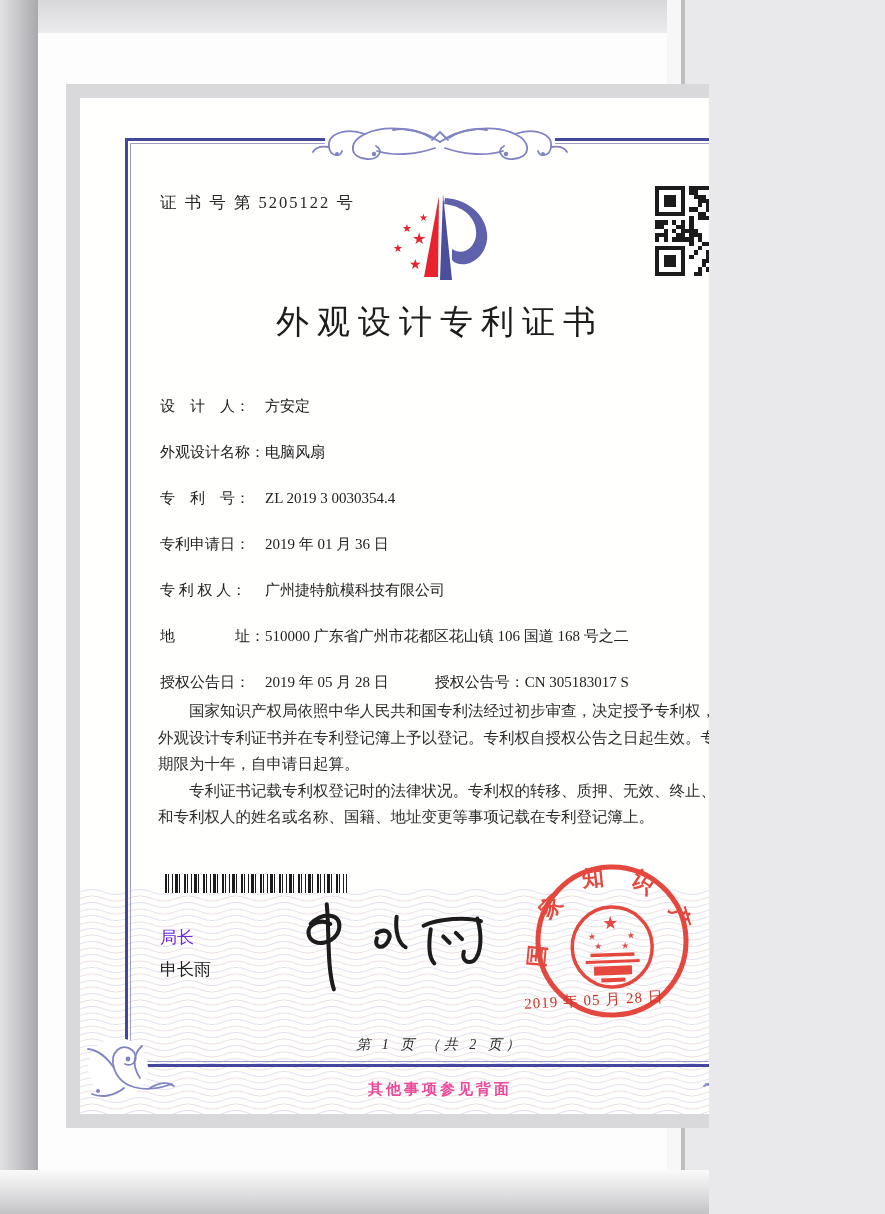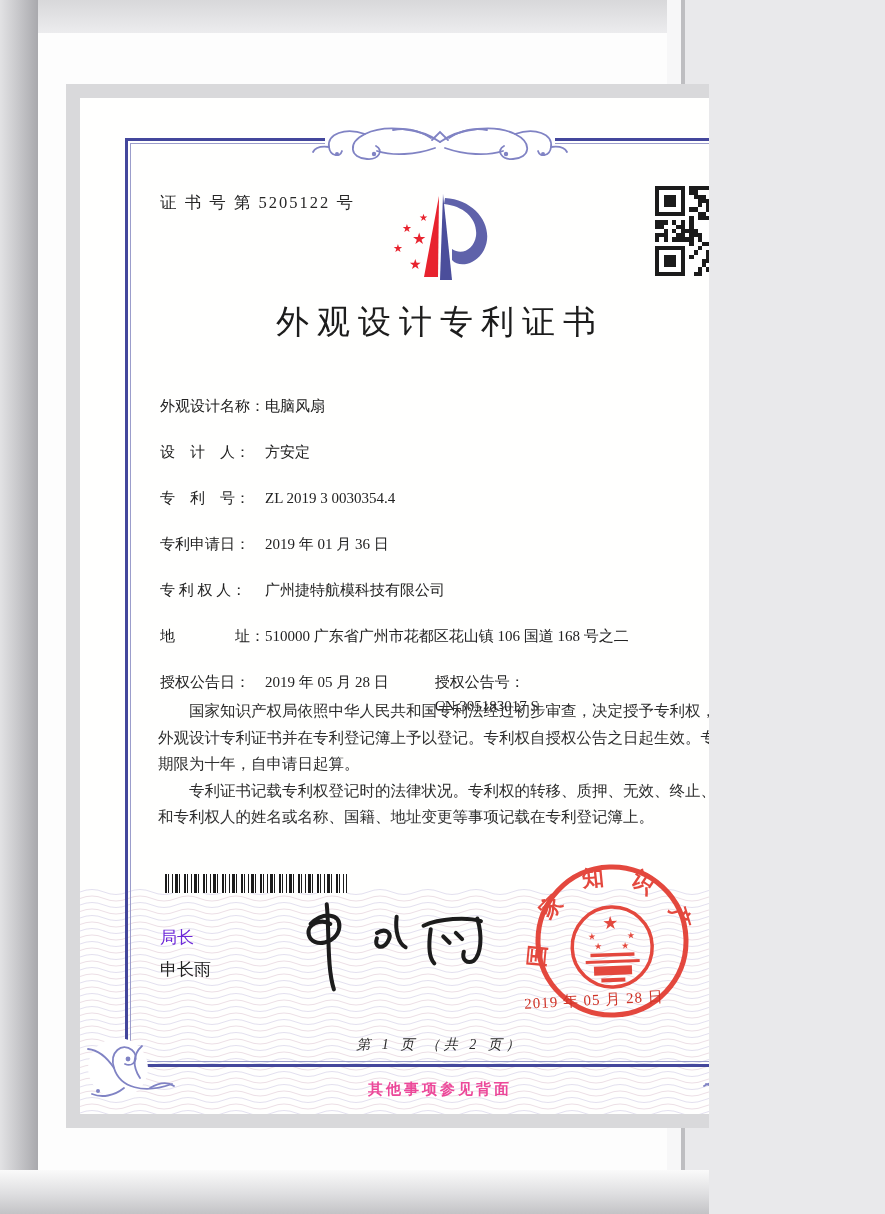--- a/index.html
+++ b/index.html
@@ -28,21 +28,21 @@
   .ornament{position:absolute;}
   .cert-no{position:absolute;left:80px;top:94px;font-size:16.5px;letter-spacing:2px;color:#262626;}
   .logo{position:absolute;left:293px;top:86px;width:130px;height:110px;}
   .qr{position:absolute;left:575px;top:88px;width:90px;height:90px;}
   .title{position:absolute;left:45px;top:202px;width:630px;text-align:center;
          font-size:33px;font-weight:400;letter-spacing:8px;color:#1d1d1d;}
   .fields{position:absolute;left:80px;top:296px;width:600px;}
   .frow{display:flex;height:46px;align-items:flex-start;font-size:15px;color:#222;line-height:24px;}
   .flabel{flex:0 0 auto;min-width:105px;white-space:pre;}
   .fvalue{white-space:pre;}
-  .fpair2{margin-left:46px;display:flex;flex-direction:column;}
+  .fpair2{margin-left:46px;display:flex;}
   .paras{position:absolute;left:78px;top:600px;width:600px;font-size:15.5px;line-height:26.5px;
          color:#2e2e2e;}
   .paras p{margin:0;text-indent:2em;}
   .barcode{position:absolute;left:85px;top:776px;width:182px;height:19px;
     background:repeating-linear-gradient(90deg,#1b1b1b 0 2px,#fff 2px 3px,#1b1b1b 3px 4px,
       #fff 4px 7px,#1b1b1b 7px 8px,#fff 8px 10px,#1b1b1b 10px 13px,#fff 13px 14px,
       #1b1b1b 14px 15px,#fff 15px 19px);}
   .signer-title{position:absolute;left:80px;top:828px;font-size:17px;color:#6d28d9;}
   .signer-name{position:absolute;left:80px;top:860px;font-size:17px;color:#222;}
   .signature{position:absolute;left:175px;top:792px;width:260px;height:110px;}
@@ -300,26 +300,26 @@
         <rect x="15" y="20" width="1" height="1" fill="#1b1b1b"></rect>
         <rect x="17" y="20" width="1" height="1" fill="#1b1b1b"></rect>
         <rect x="18" y="20" width="1" height="1" fill="#1b1b1b"></rect>
         <rect x="20" y="20" width="1" height="1" fill="#1b1b1b"></rect>
       </svg>
 
     <div class="title">外观设计专利证书</div>
 
     <div class="fields">
       <div class="frow">
+        <span class="flabel">设　计　人：</span>
+        <span class="fvalue">方安定</span>
+      </div>
+      <div class="frow">
         <span class="flabel">外观设计名称：</span>
         <span class="fvalue">电脑风扇</span>
-      </div>
-      <div class="frow">
-        <span class="flabel">设　计　人：</span>
-        <span class="fvalue">方安定</span>
       </div>
       <div class="frow">
         <span class="flabel">专　利　号：</span>
         <span class="fvalue">ZL 2019 3 0030354.4</span>
       </div>
       <div class="frow">
         <span class="flabel">专利申请日：</span>
         <span class="fvalue">2019 年 01 月 36 日</span>
       </div>
       <div class="frow">

